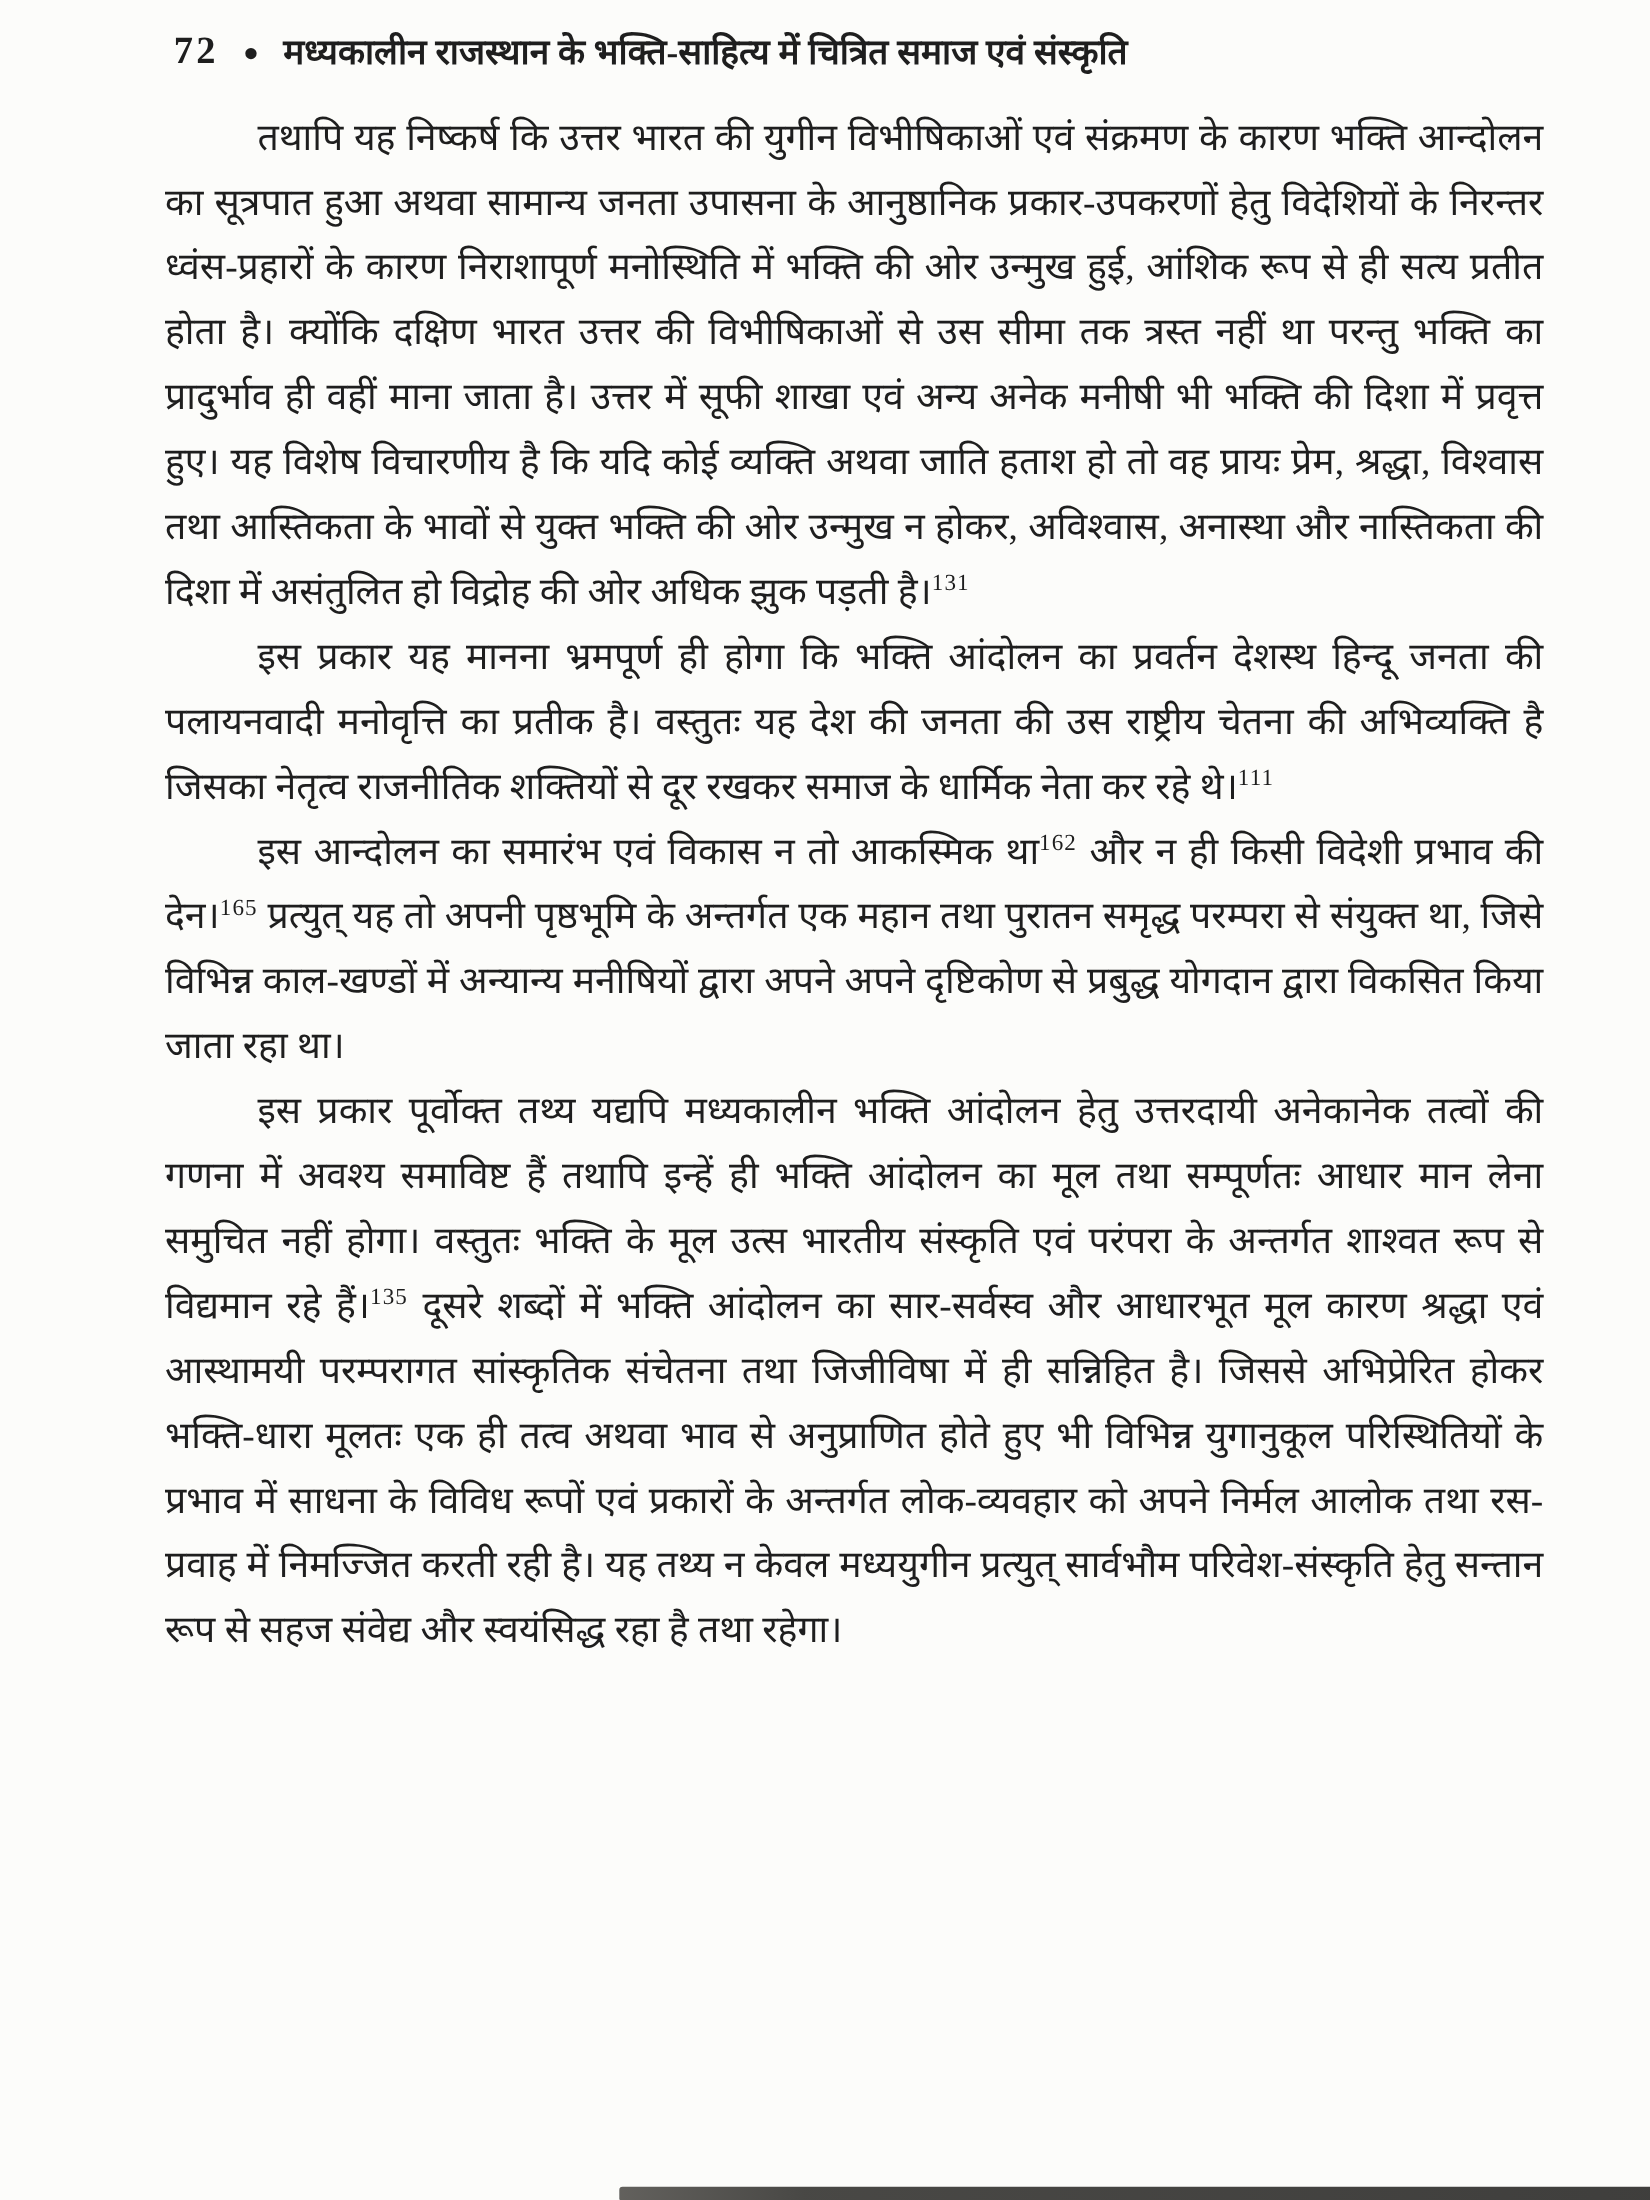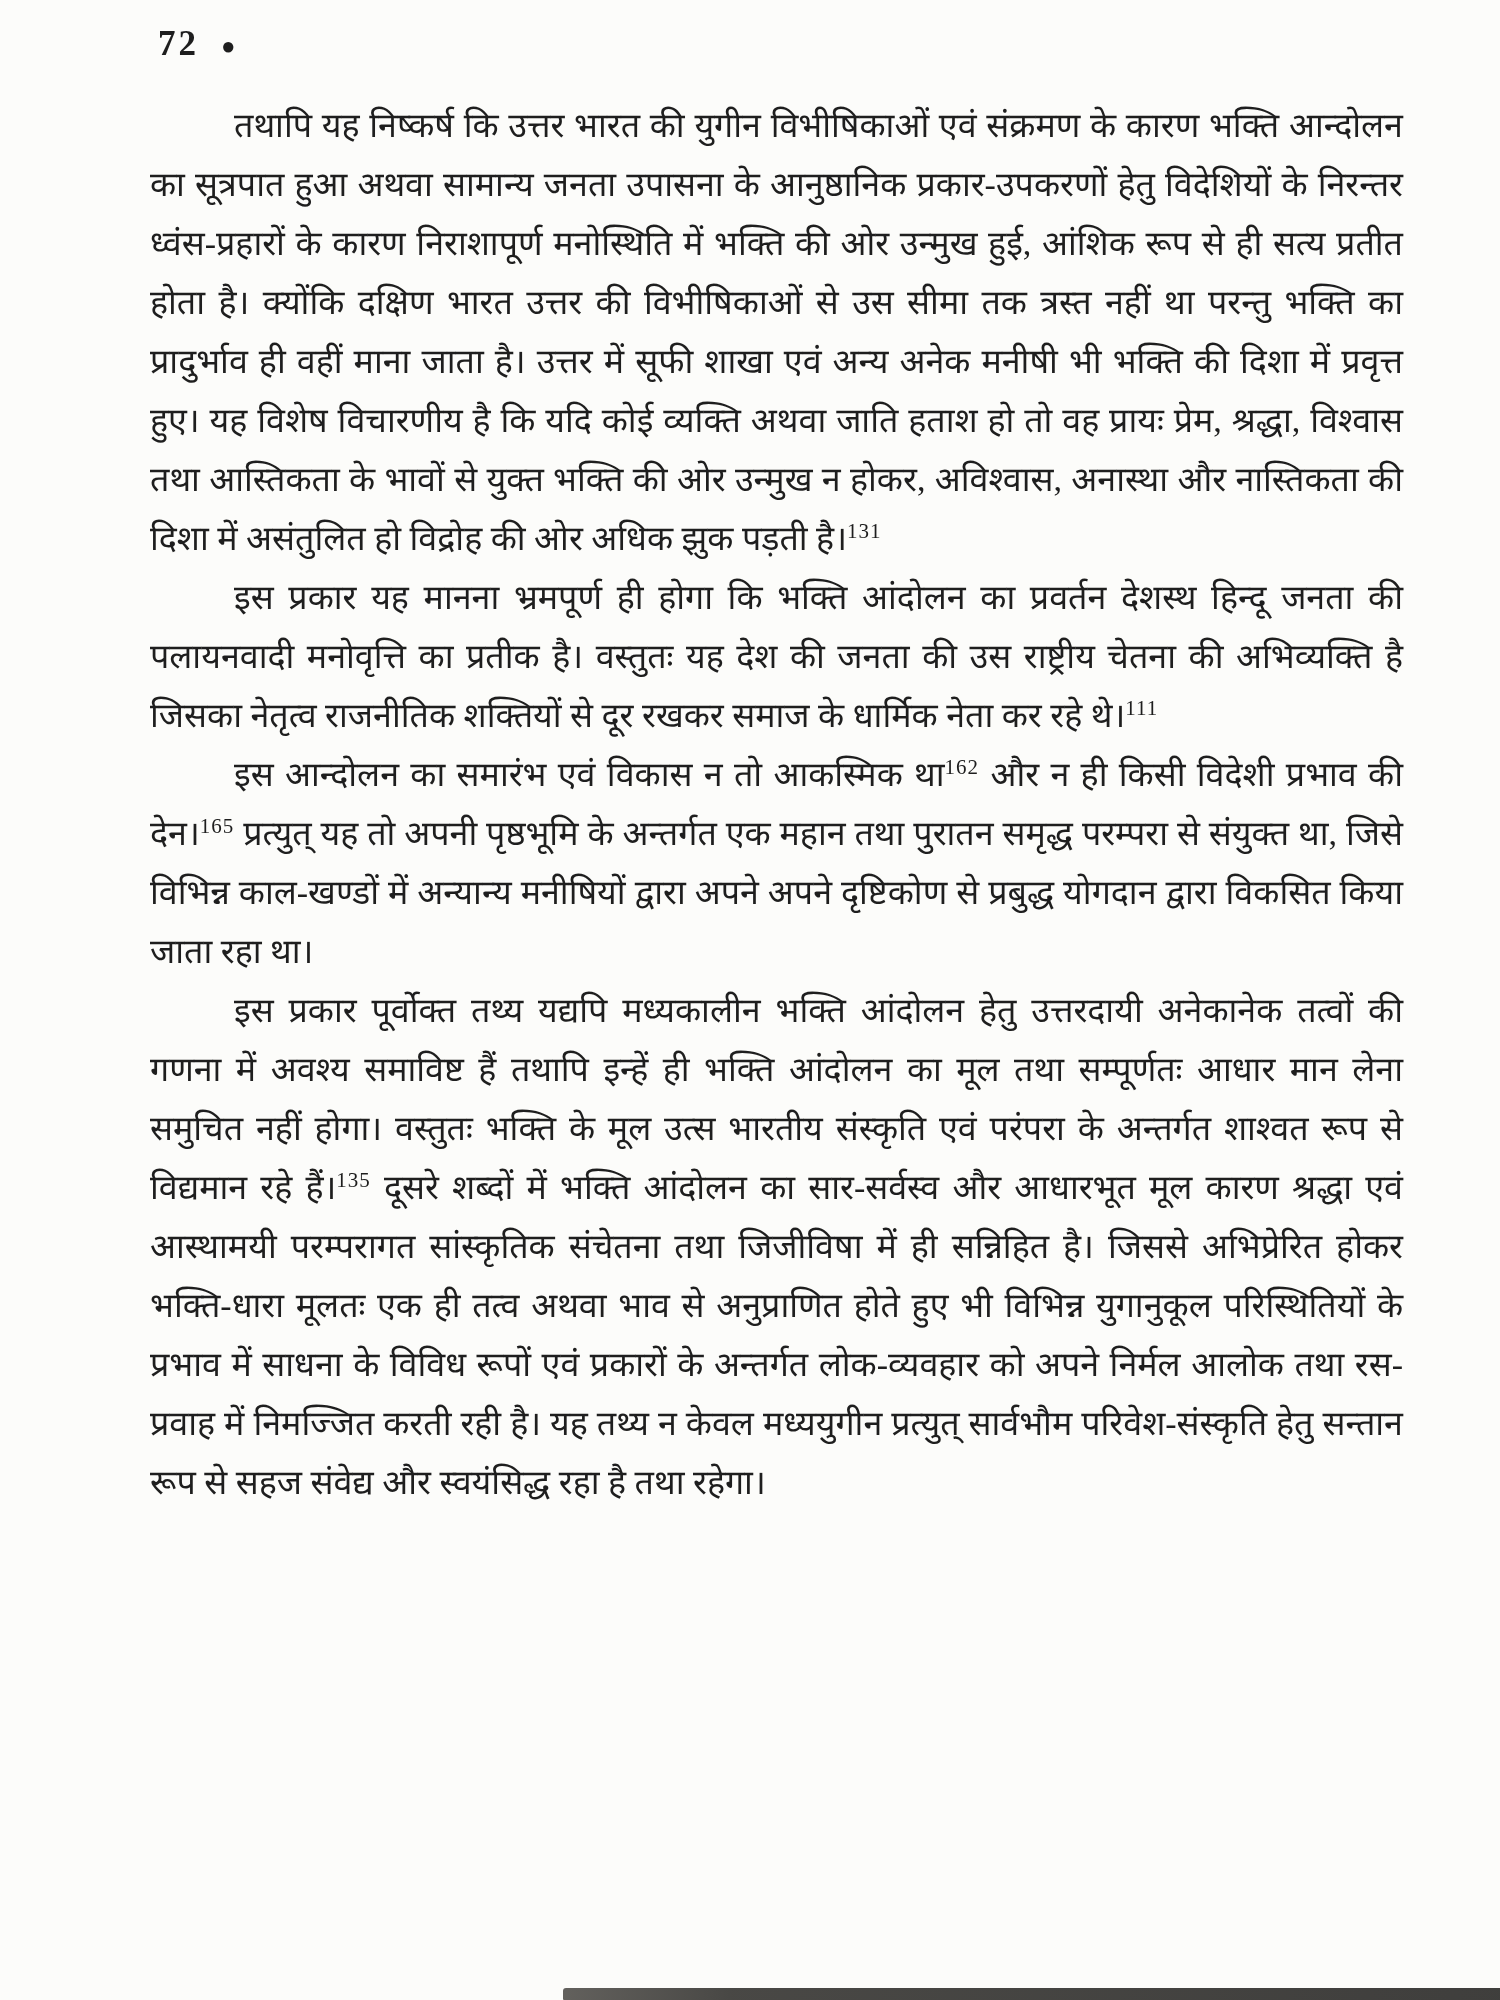--- a/index.html
+++ b/index.html
@@ -73,20 +73,21 @@
   }
 </style>
 </head>
 <body>
 
 <div class="page">
 
   <header class="running-header">
     <span class="pgnum">72</span>
     <span class="bullet">●</span>
+    <span class="rtitle">मध्यकालीन राजस्थान के भक्ति-साहित्य में चित्रित समाज एवं संस्कृति</span>
   </header>
 
   <main class="body-text">
       <p class="para">तथापि यह निष्कर्ष कि उत्तर भारत की युगीन विभीषिकाओं एवं संक्रमण के कारण भक्ति आन्दोलन का सूत्रपात हुआ अथवा सामान्य जनता उपासना के आनुष्ठानिक प्रकार-उपकरणों हेतु विदेशियों के निरन्तर ध्वंस-प्रहारों के कारण निराशापूर्ण मनोस्थिति में भक्ति की ओर उन्मुख हुई, आंशिक रूप से ही सत्य प्रतीत होता है। क्योंकि दक्षिण भारत उत्तर की विभीषिकाओं से उस सीमा तक त्रस्त नहीं था परन्तु भक्ति का प्रादुर्भाव ही वहीं माना जाता है। उत्तर में सूफी शाखा एवं अन्य अनेक मनीषी भी भक्ति की दिशा में प्रवृत्त हुए। यह विशेष विचारणीय है कि यदि कोई व्यक्ति अथवा जाति हताश हो तो वह प्रायः प्रेम, श्रद्धा, विश्वास तथा आस्तिकता के भावों से युक्त भक्ति की ओर उन्मुख न होकर, अविश्वास, अनास्था और नास्तिकता की दिशा में असंतुलित हो विद्रोह की ओर अधिक झुक पड़ती है।<sup>131</sup></p>
       <p class="para">इस प्रकार यह मानना भ्रमपूर्ण ही होगा कि भक्ति आंदोलन का प्रवर्तन देशस्थ हिन्दू जनता की पलायनवादी मनोवृत्ति का प्रतीक है। वस्तुतः यह देश की जनता की उस राष्ट्रीय चेतना की अभिव्यक्ति है जिसका नेतृत्व राजनीतिक शक्तियों से दूर रखकर समाज के धार्मिक नेता कर रहे थे।<sup>111</sup></p>
       <p class="para">इस आन्दोलन का समारंभ एवं विकास न तो आकस्मिक था<sup>162</sup> और न ही किसी विदेशी प्रभाव की देन।<sup>165</sup> प्रत्युत् यह तो अपनी पृष्ठभूमि के अन्तर्गत एक महान तथा पुरातन समृद्ध परम्परा से संयुक्त था, जिसे विभिन्न काल-खण्डों में अन्यान्य मनीषियों द्वारा अपने अपने दृष्टिकोण से प्रबुद्ध योगदान द्वारा विकसित किया जाता रहा था।</p>
       <p class="para">इस प्रकार पूर्वोक्त तथ्य यद्यपि मध्यकालीन भक्ति आंदोलन हेतु उत्तरदायी अनेकानेक तत्वों की गणना में अवश्य समाविष्ट हैं तथापि इन्हें ही भक्ति आंदोलन का मूल तथा सम्पूर्णतः आधार मान लेना समुचित नहीं होगा। वस्तुतः भक्ति के मूल उत्स भारतीय संस्कृति एवं परंपरा के अन्तर्गत शाश्वत रूप से विद्यमान रहे हैं।<sup>135</sup> दूसरे शब्दों में भक्ति आंदोलन का सार-सर्वस्व और आधारभूत मूल कारण श्रद्धा एवं आस्थामयी परम्परागत सांस्कृतिक संचेतना तथा जिजीविषा में ही सन्निहित है। जिससे अभिप्रेरित होकर भक्ति-धारा मूलतः एक ही तत्व अथवा भाव से अनुप्राणित होते हुए भी विभिन्न युगानुकूल परिस्थितियों के प्रभाव में साधना के विविध रूपों एवं प्रकारों के अन्तर्गत लोक-व्यवहार को अपने निर्मल आलोक तथा रस-प्रवाह में निमज्जित करती रही है। यह तथ्य न केवल मध्ययुगीन प्रत्युत् सार्वभौम परिवेश-संस्कृति हेतु सन्तान रूप से सहज संवेद्य और स्वयंसिद्ध रहा है तथा रहेगा।</p>
     </main>
 
   <div class="scan-edge"></div>

